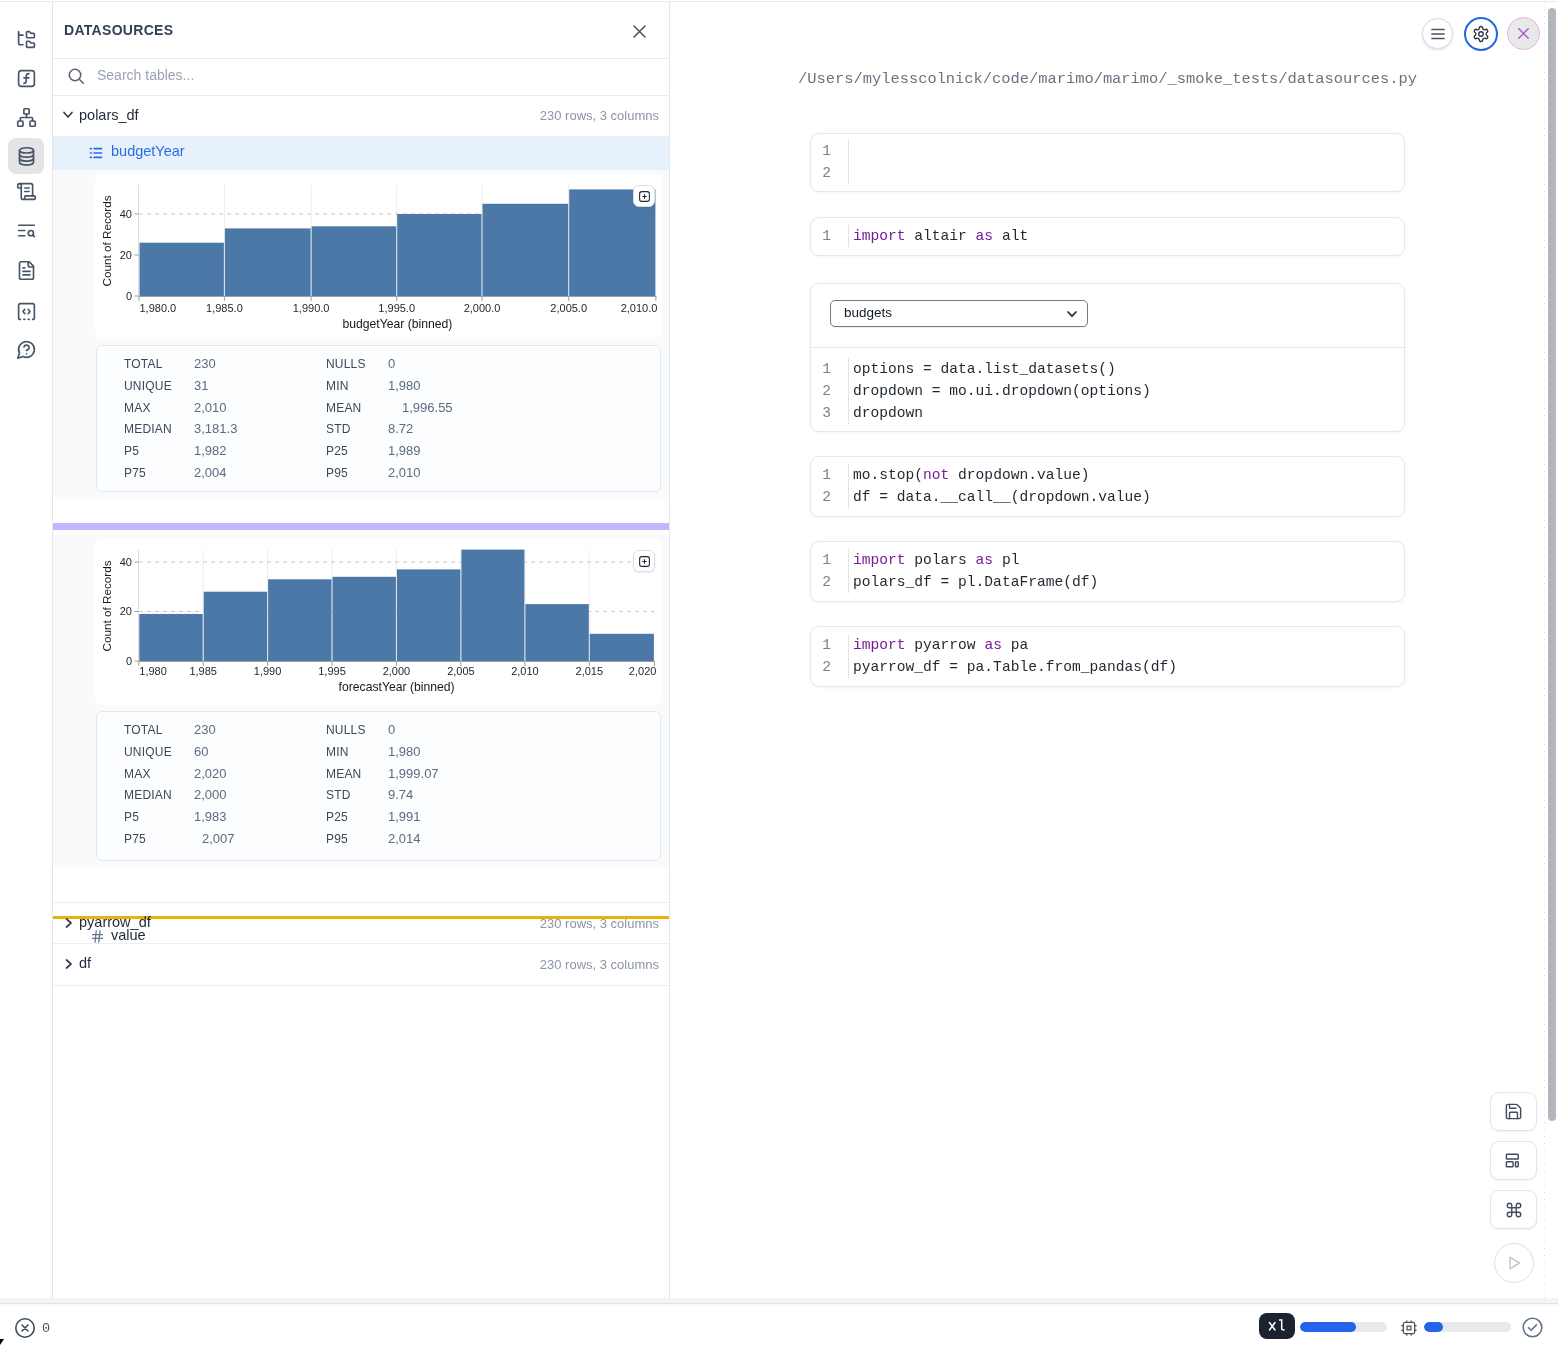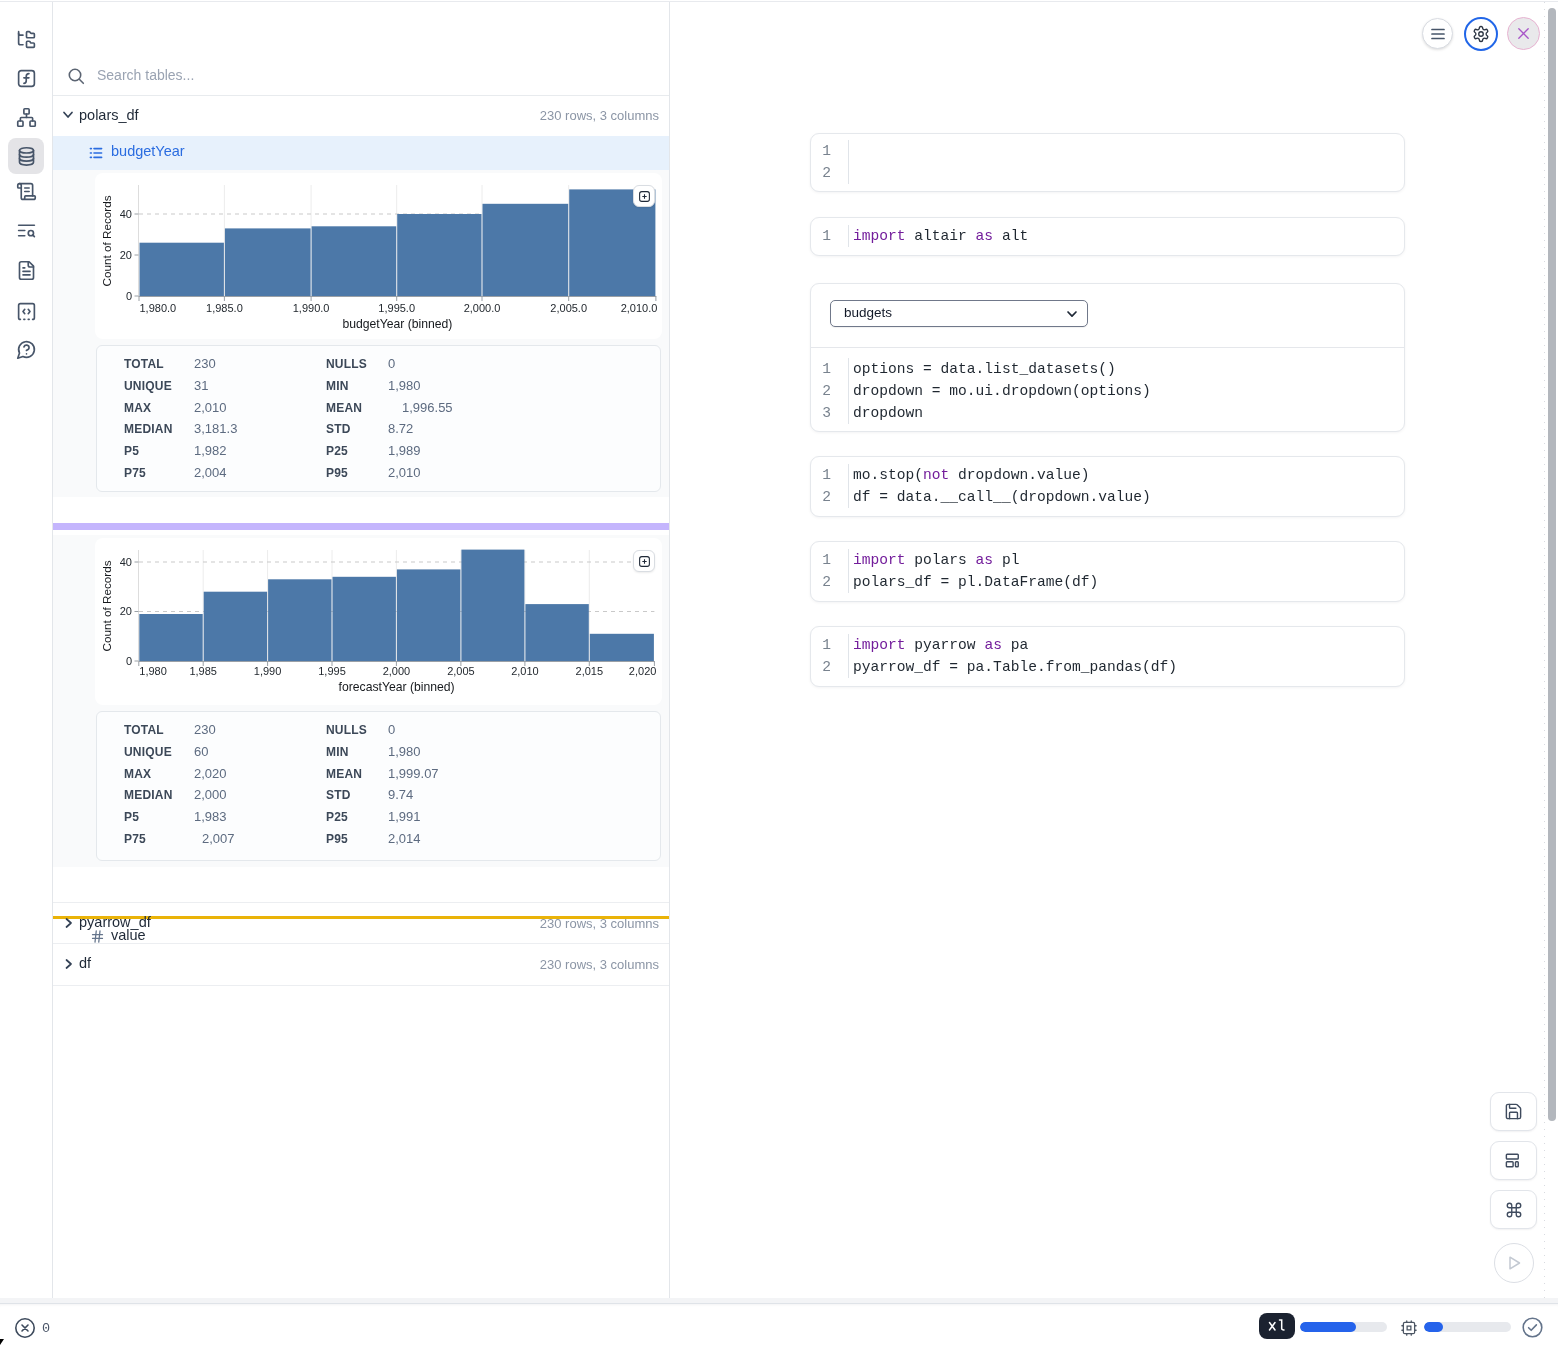--- a/index.html
+++ b/index.html
@@ -21,21 +21,21 @@
   .prow{position:absolute;left:0;width:100%}
   .tname{font-size:14.5px;color:#1f2937}
   .rowsinfo{position:absolute;right:10px;font-size:13px;color:#8b95a5}
   .colrow-ic{position:absolute;left:36px}
   .colrow-t{position:absolute;left:58px;font-size:14.5px}
   .section{position:absolute;left:0;width:100%;background:#f9fafb}
   .chartcard{position:absolute;background:#fff;border-radius:8px}
   .expandbtn{position:absolute;width:20px;height:20px;background:#fff;border:1px solid #d9dde2;border-radius:6px;box-shadow:0 1px 2px rgba(0,0,0,.08);display:flex;align-items:center;justify-content:center}
   .statsbox{position:absolute;background:#fcfdfe;border:1px solid #e4e8ec;border-radius:6px}
   .stat{position:absolute;height:22px;line-height:22px}
-  .stat .l{position:absolute;font-size:12px;font-weight:700;color:#3c4858;letter-spacing:.2px}
+  .stat .l{position:absolute;font-size:12px;font-weight:400;color:#3c4858;letter-spacing:.2px}
   .stat .v{position:absolute;font-size:13px;color:#5d6b80}
   .chart-svg text{font-family:"Liberation Sans",sans-serif}
   
   #main{position:absolute;left:670px;top:2px;width:888px;height:1296px;background:#fff}
   .circbtn{position:absolute;border-radius:50%;background:#fff;display:flex;align-items:center;justify-content:center}
   .cell{position:absolute;left:140px;width:593px;background:#fff;border:1px solid #e5e8ec;border-radius:9px;box-shadow:0 1px 3px rgba(15,23,42,.05)}
   .code{display:flex;font-family:"Liberation Mono",monospace;font-size:14.6px;line-height:22px}
   .gut{width:20px;text-align:right;color:#78828e;flex:none}
   .sep{width:1px;background:#e0e4e9;margin-left:17px;flex:none}
   pre.src{margin:0 0 0 4px;font:inherit;color:#1f2730}
@@ -129,20 +129,26 @@
     </div>
   <div class="railbtn" style="top:329px">
       <svg width="21" height="21" viewBox="0 0 24 24">
     <path d="M7.9 20A9 9 0 1 0 4 16.1L2 22Z"></path>
     <path d="M9.09 9a3 3 0 0 1 5.83 1c0 2-3 3-3 3"></path>
         <path d="M12 17h.01"></path>
       </svg>
     </div>
 </div>
 <div id="panel">
+  <div id="pheader">
+    <div id="ptitle">DATASOURCES</div>
+    <div id="pclose"><svg width="15" height="15" viewBox="0 0 15 15">
+          <path d="M2 2 13 13 M13 2 2 13" stroke="#4b5563" stroke-width="1.6" fill="none" stroke-linecap="round"></path>
+        </svg></div>
+  </div>
   <div id="psearch">
     <svg style="position:absolute;left:14px;top:9px" width="19" height="19" viewBox="0 0 19 19">
         <circle cx="8" cy="8" r="5.7" stroke="#5b6472" stroke-width="1.6" fill="none"></circle>
         <path d="m12.3 12.3 4 4" stroke="#5b6472" stroke-width="1.6" stroke-linecap="round"></path>
       </svg>
     <div class="ph">Search tables...</div>
   </div>
 
   <div class="prow" style="top:93px;height:41px;border-bottom:2px solid #22c55e">
     <svg style="position:absolute;left:9px;top:14px" width="12" height="12" viewBox="0 0 12 12">
@@ -379,20 +385,21 @@
       <path d="M12.22 2h-.44a2 2 0 0 0-2 2v.18a2 2 0 0 1-1 1.73l-.43.25a2 2 0 0 1-2 0l-.15-.08a2 2 0 0 0-2.73.73l-.22.38a2 2 0 0 0 .73 2.73l.15.1a2 2 0 0 1 1 1.72v.51a2 2 0 0 1-1 1.74l-.15.09a2 2 0 0 0-.73 2.73l.22.38a2 2 0 0 0 2.73.73l.15-.08a2 2 0 0 1 2 0l.43.25a2 2 0 0 1 1 1.73V20a2 2 0 0 0 2 2h.44a2 2 0 0 0 2-2v-.18a2 2 0 0 1 1-1.73l.43-.25a2 2 0 0 1 2 0l.15.08a2 2 0 0 0 2.73-.73l.22-.39a2 2 0 0 0-.73-2.73l-.15-.08a2 2 0 0 1-1-1.74v-.5a2 2 0 0 1 1-1.74l.15-.09a2 2 0 0 0 .73-2.73l-.22-.38a2 2 0 0 0-2.73-.73l-.15.08a2 2 0 0 1-2 0l-.43-.25a2 2 0 0 1-1-1.73V4a2 2 0 0 0-2-2z"></path>
       <circle cx="12" cy="12" r="3"></circle>
       </svg>
   </div>
   <div class="circbtn" style="left:837px;top:15px;width:31px;height:31px;background:#e9e9eb;border:1.5px solid #e7b3d1">
     <svg width="13" height="13" viewBox="0 0 13 13">
         <path d="M1.8 1.8 11.2 11.2 M11.2 1.8 1.8 11.2" stroke="#a855c8" stroke-width="1.3" fill="none" stroke-linecap="round"></path>
       </svg>
   </div>
 
+  <div id="filepath">/Users/mylesscolnick/code/marimo/marimo/_smoke_tests/datasources.py</div>
 
   <div class="cell" style="top:131px;height:57px">
     <div class="code" style="padding-top:6px">
       <div class="gut">1<br>2</div>
         <div class="sep"></div>
     </div>
   </div>
 
   <div class="cell" style="top:215px;height:37px">
     <div class="code" style="padding-top:7px">

